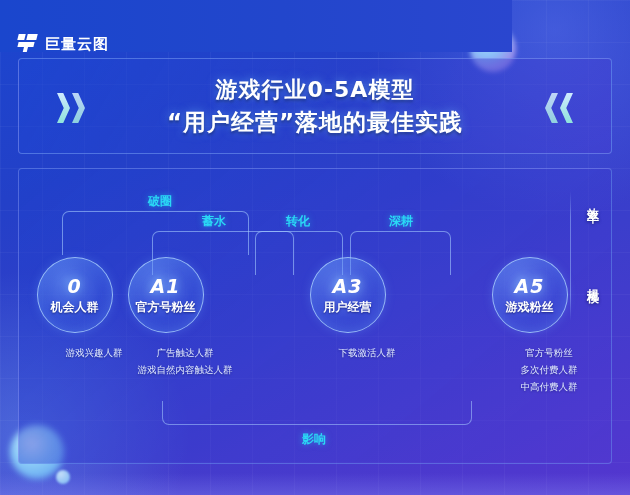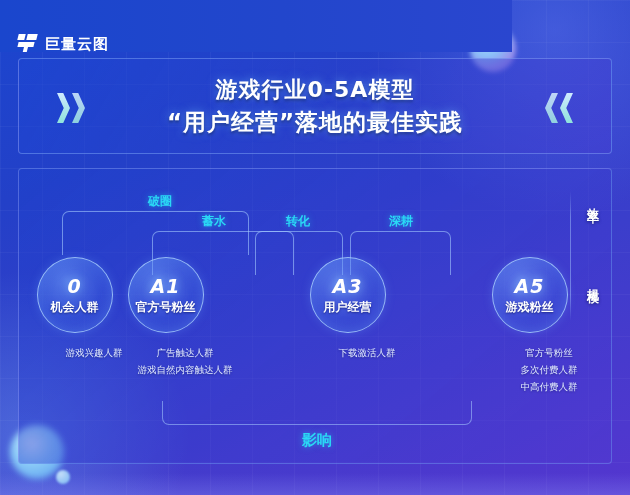--- a/index.html
+++ b/index.html
@@ -200,21 +200,21 @@
   
   .bottom-bracket {
     position:absolute;
     border:1px solid rgba(168,205,255,0.55);
     border-top:none;
     border-radius:0 0 7px 7px;
     height:24px;
   }
   .bottom-label {
     position:absolute;
-    color:#2ad8f5; font-size:15px; font-weight:bold;
+    color:#2ad8f5; font-size:12px; font-weight:bold;
     text-shadow:0 0 6px rgba(42,216,245,0.5);
     font-family:"DejaVu Sans","Liberation Sans",sans-serif;
     white-space:nowrap;
   }
 
   
   .footer-glow {
     position:absolute; left:0; bottom:0; width:630px; height:22px;
     background:linear-gradient(180deg, rgba(130,150,255,0) 0%, rgba(150,160,255,0.28) 100%);
     z-index:2;

